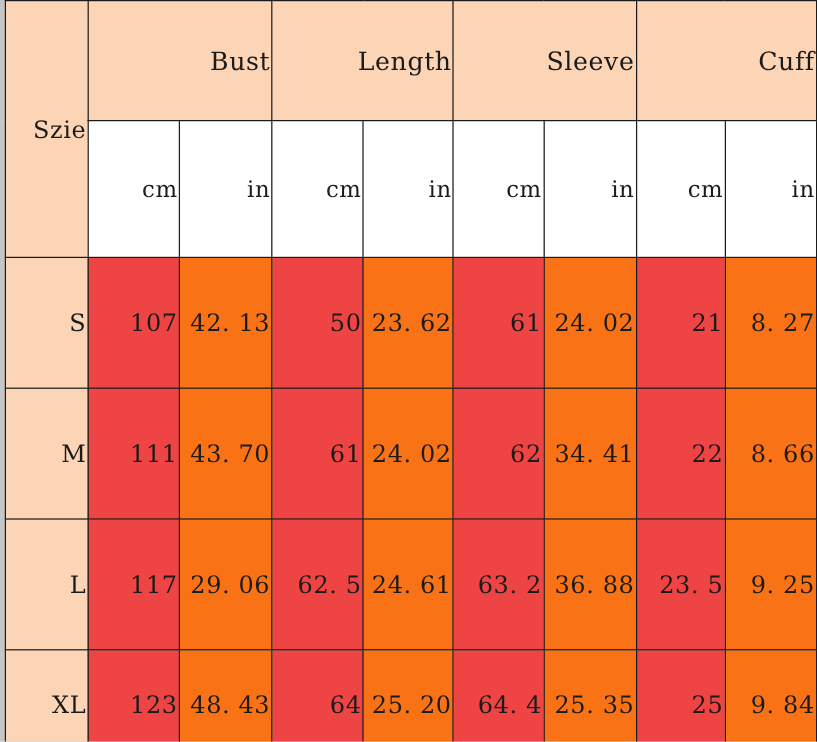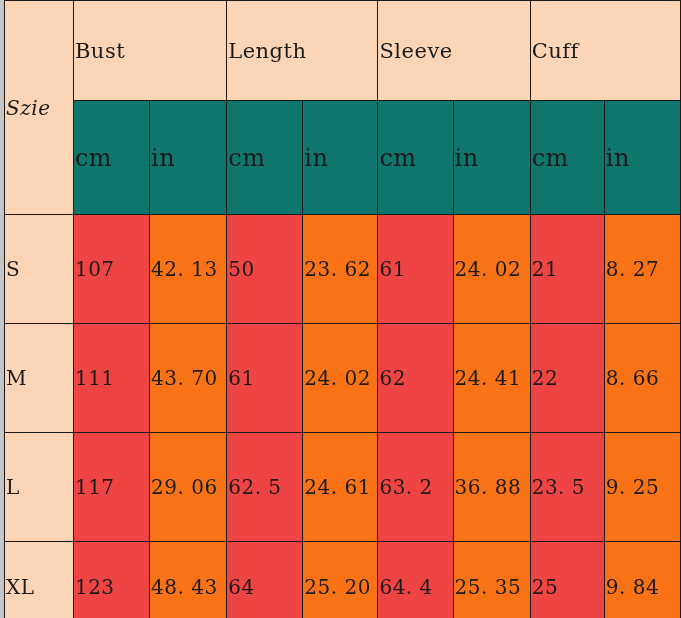--- a/index.html
+++ b/index.html
@@ -35,43 +35,42 @@
     left: 4px;
     top: 0;
     width: 677px;
     border-collapse: collapse;
     table-layout: fixed;
   }
 
   table.size-chart td,
   table.size-chart th {
     border: 1.6px solid #1a1a1a;
-    text-align: left;
+    text-align: right;
     vertical-align: middle;
     font-weight: normal;
     color: #1b1b1b;
     font-family: "DejaVu Serif", "Liberation Serif", serif;
     letter-spacing: 0.5px;
   }
 
   
   .hdr-group {
     background: #fbd5b5;
     height: 97px;
     font-size: 21px;
   }
   .hdr-unit {
-    background: #0f766e;
+    background: #ffffff;
     height: 111px;
-    font-size: 24px;
+    font-size: 19px;
   }
   .hdr-size {
     background: #fbd5b5;
     font-size: 20px;
-    font-style: italic;
   }
 
   
   .row-data td { height: 106px; font-size: 20px; }
   .row-data.row-last td { height: 88px; }
 
   .cell-size {
     background: #fbd5b5;
     font-size: 20px;
   }
@@ -145,21 +144,21 @@
         <td class="cell-cm">21</td>
         <td class="cell-in">8. 27</td>
       </tr>
       <tr class="row-data">
         <td class="cell-size">M</td>
         <td class="cell-cm">111</td>
         <td class="cell-in">43. 70</td>
         <td class="cell-cm">61</td>
         <td class="cell-in">24. 02</td>
         <td class="cell-cm">62</td>
-        <td class="cell-in">24. 41</td>
+        <td class="cell-in">34. 41</td>
         <td class="cell-cm">22</td>
         <td class="cell-in">8. 66</td>
       </tr>
       <tr class="row-data">
         <td class="cell-size">L</td>
         <td class="cell-cm">117</td>
         <td class="cell-in">29. 06</td>
         <td class="cell-cm">62. 5</td>
         <td class="cell-in">24. 61</td>
         <td class="cell-cm">63. 2</td>

